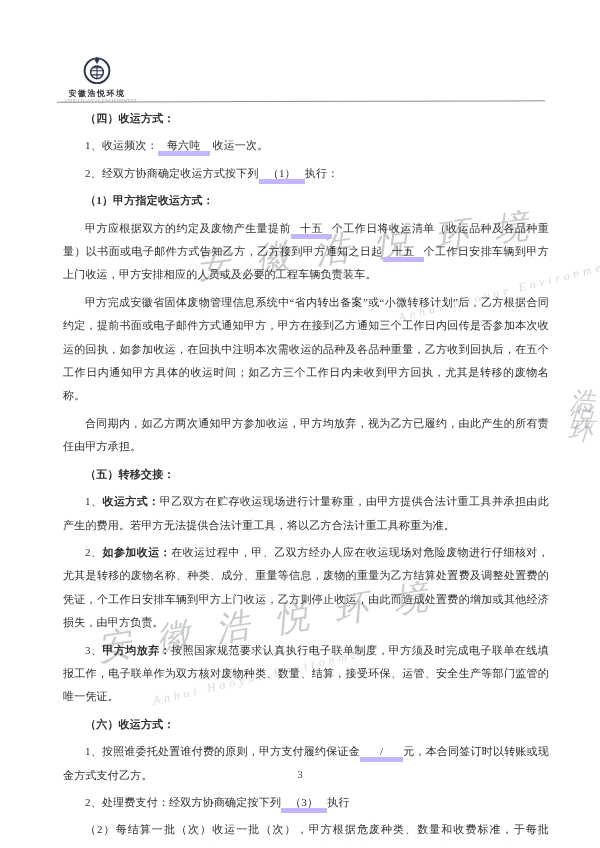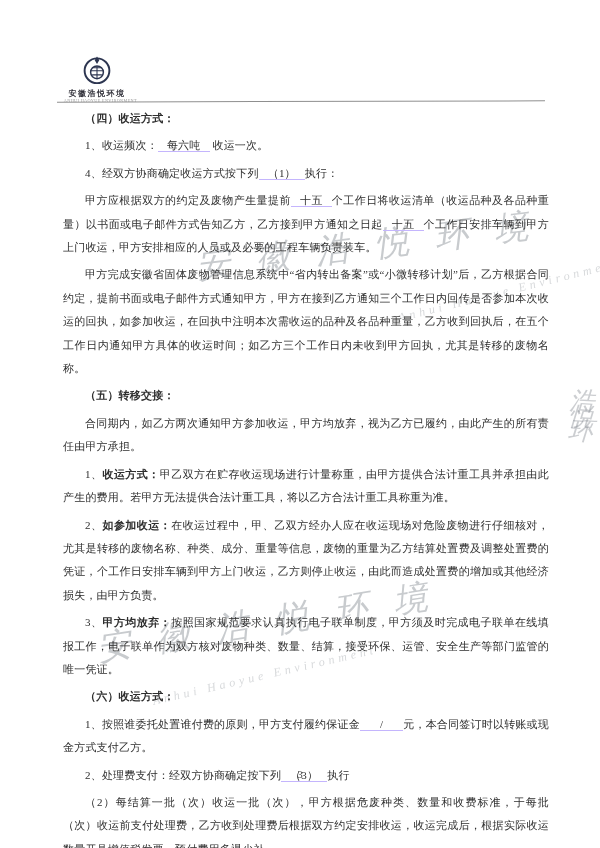--- a/index.html
+++ b/index.html
@@ -38,21 +38,21 @@
   .body-text {
     position: absolute; left: 59px; top: 103px; width: 494px;
   }
   p.para {
     margin: 4px; font-size: 11px; line-height: 23.4px;
     text-align: justify; text-indent: 2em;
     letter-spacing: 0.2px;
   }
   .bold { font-weight: bold; }
   .blank {
-    border-bottom: 1px solid #c4b5fd;
+    border-bottom: 5px solid #c4b5fd;
     padding: 0 9px;
   }
   .blank.wide { padding: 0 20px; }
   
   .page-number {
     position: absolute; left: 0; top: 768px; width: 600px;
     text-align: center; font-size: 11px; color: #4a4a4a;
   }
   
   .wm {
@@ -95,25 +95,26 @@
     </svg>
     <div class="logo-name">安徽浩悦环境</div>
     <div class="logo-sub">ANHUI HAOYUE ENVIRONMENT</div>
   </div>
 
   <div class="header-rule"></div>
 
   <div class="body-text" id="paragraphs">
       <p class="para"><span class="bold">（四）收运方式：</span></p>
       <p class="para"><span>1、收运频次：</span><span class="blank">每六吨</span><span> 收运一次。</span></p>
-      <p class="para"><span>4、经双方协商确定收运方式按下列</span><span class="blank">（1）</span><span>执行：</span></p>
+      <p class="para"><span>2、经双方协商确定收运方式按下列</span><span class="blank">（1）</span><span>执行：</span></p>
+      <p class="para"><span class="bold">（1）甲方指定收运方式：</span></p>
       <p class="para"><span>甲方应根据双方的约定及废物产生量提前</span><span class="blank">十五</span><span>个工作日将收运清单（收运品种及各品种重量）以书面或电子邮件方式告知乙方，乙方接到甲方通知之日起</span><span class="blank">十五</span><span>个工作日安排车辆到甲方上门收运，甲方安排相应的人员或及必要的工程车辆负责装车。</span></p>
       <p class="para"><span>甲方完成安徽省固体废物管理信息系统中“省内转出备案”或“小微转移计划”后，乙方根据合同约定，提前书面或电子邮件方式通知甲方，甲方在接到乙方通知三个工作日内回传是否参加本次收运的回执，如参加收运，在回执中注明本次需收运的品种及各品种重量，乙方收到回执后，在五个工作日内通知甲方具体的收运时间；如乙方三个工作日内未收到甲方回执，尤其是转移的废物名称。</span></p>
+      <p class="para"><span>合同期内，如乙方两次通知甲方参加收运，甲方均放弃，视为乙方已履约，由此产生的所有责任由甲方承担。</span></p>
       <p class="para"><span class="bold">（五）转移交接：</span></p>
-      <p class="para"><span>合同期内，如乙方两次通知甲方参加收运，甲方均放弃，视为乙方已履约，由此产生的所有责任由甲方承担。</span></p>
       <p class="para"><span>1、</span><span class="bold">收运方式：</span><span>甲乙双方在贮存收运现场进行计量称重，由甲方提供合法计重工具并承担由此产生的费用。若甲方无法提供合法计重工具，将以乙方合法计重工具称重为准。</span></p>
       <p class="para"><span>2、</span><span class="bold">如参加收运：</span><span>在收运过程中，甲、乙双方经办人应在收运现场对危险废物进行仔细核对，尤其是转移的废物名称、种类、成分、重量等信息，废物的重量为乙方结算处置费及调整处置费的凭证，个工作日安排车辆到甲方上门收运，乙方则停止收运，由此而造成处置费的增加或其他经济损失，由甲方负责。</span></p>
       <p class="para"><span>3、</span><span class="bold">甲方均放弃：</span><span>按照国家规范要求认真执行电子联单制度，甲方须及时完成电子联单在线填报工作，电子联单作为双方核对废物种类、数量、结算，接受环保、运管、安全生产等部门监管的唯一凭证。</span></p>
       <p class="para"><span class="bold">（六）收运方式：</span></p>
       <p class="para"><span>1、按照谁委托处置谁付费的原则，甲方支付履约保证金</span><span class="blank wide">/</span><span>元，本合同签订时以转账或现金方式支付乙方。</span></p>
       <p class="para"><span>2、处理费支付：经双方协商确定按下列</span><span class="blank">（3）</span><span>执行</span></p>
       <p class="para"><span>（2）每结算一批（次）收运一批（次），甲方根据危废种类、数量和收费标准，于每批（次）收运前支付处理费，乙方收到处理费后根据双方约定安排收运，收运完成后，根据实际收运数量开具增值税发票，预付费用多退少补。</span></p>
     </div>
 
   <div class="page-number">3</div>

